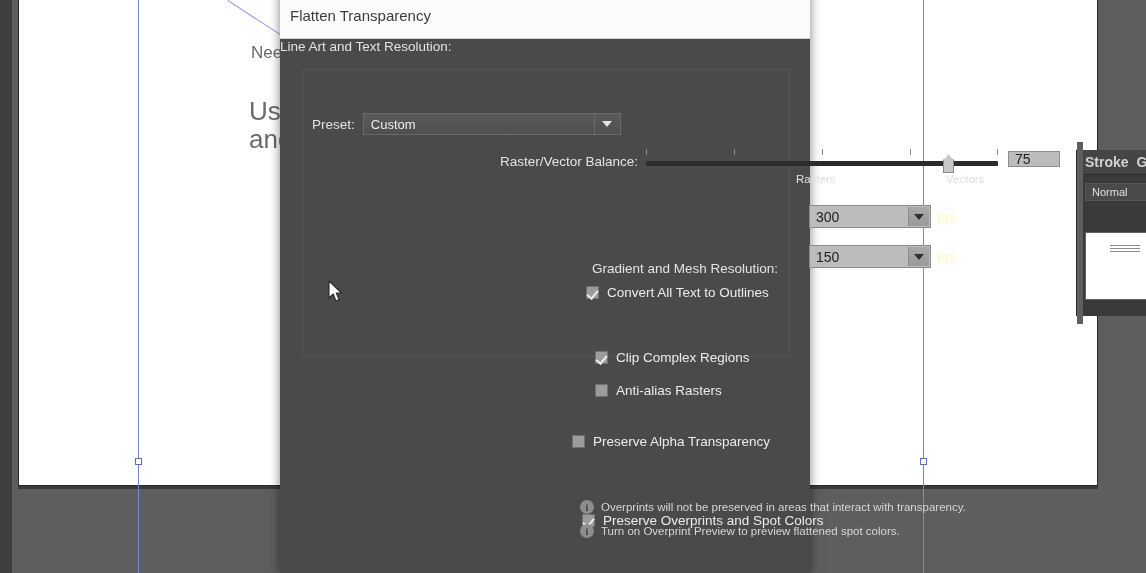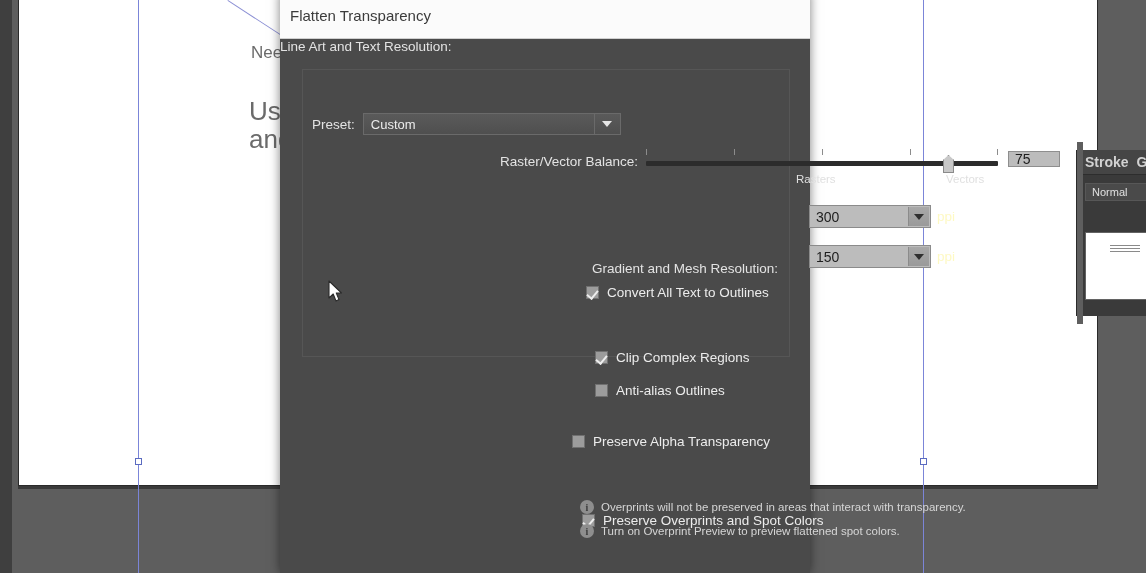--- a/index.html
+++ b/index.html
@@ -373,21 +373,21 @@
     <div class="cbrow cb-a">
       <span class="cb checked"></span>
       <span class="cblabel">Convert All Text to Outlines</span>
     </div>
     <div class="cbrow cb-c">
       <span class="cb checked"></span>
       <span class="cblabel">Clip Complex Regions</span>
     </div>
     <div class="cbrow cb-d">
       <span class="cb"></span>
-      <span class="cblabel">Anti-alias Outlines</span>
+      <span class="cblabel">Anti-alias Rasters</span>
     </div>
 
     <div class="cbrow cb-e">
       <span class="cb"></span>
       <span class="cblabel">Preserve Alpha Transparency</span>
     </div>
     <div class="cbrow cb-f">
       <span class="cb checked"></span>
       <span class="cblabel">Preserve Overprints and Spot Colors</span>
     </div>

